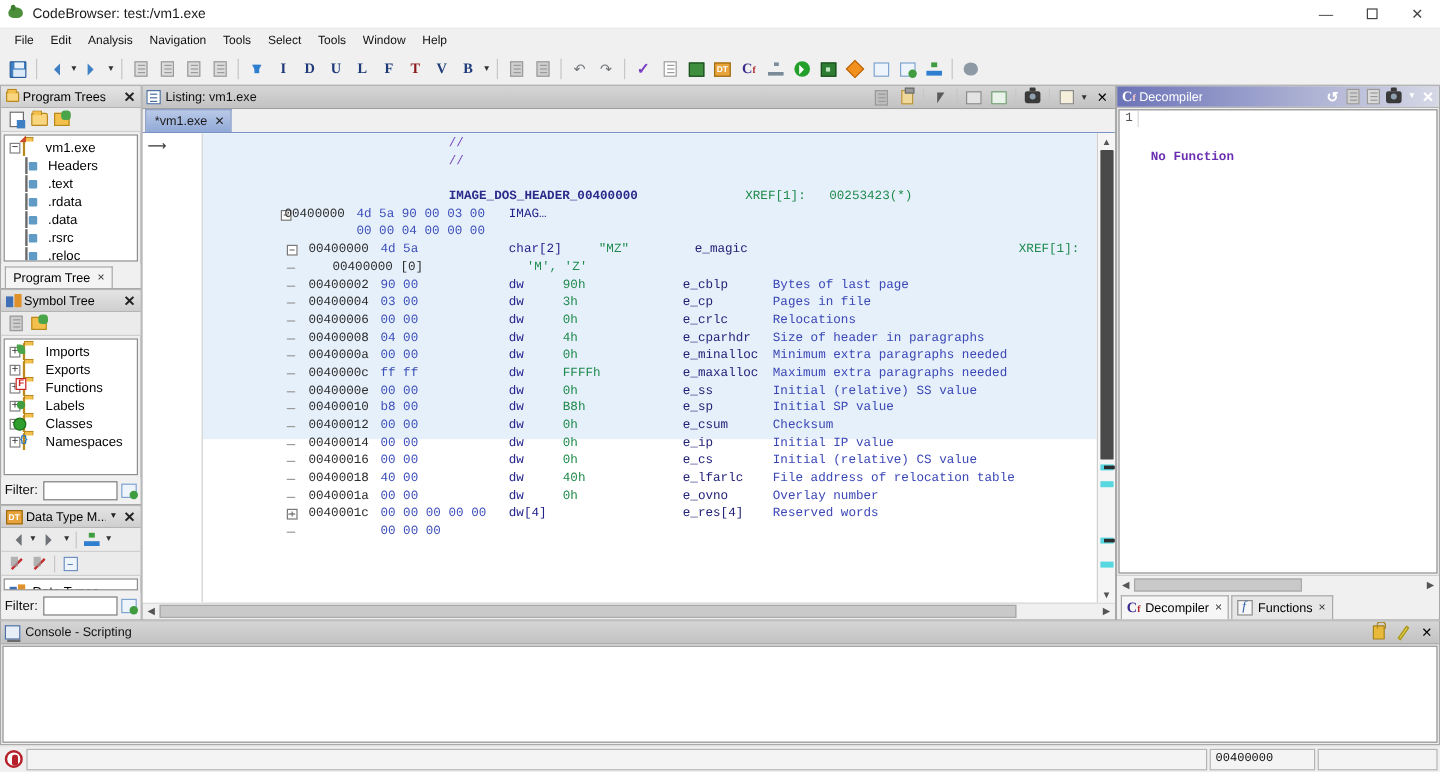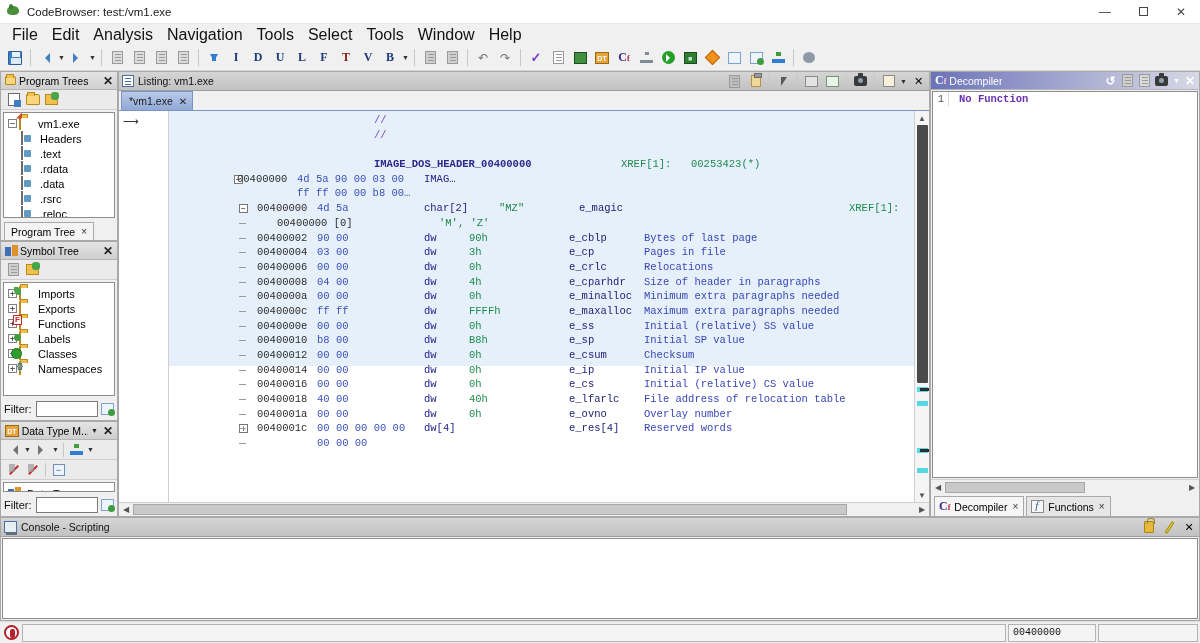--- a/index.html
+++ b/index.html
@@ -19,21 +19,21 @@
     height: 24px; background: #ffffff; display: flex; align-items: center;
     border-bottom: 1px solid #e8e8e8; flex: 0 0 24px;
   }
   .titlebar .tb-icon { width: 16px; height: 16px; margin: 0 5px 0 6px; position: relative; }
   .titlebar .tb-title { font-size: 11.5px; color: #1a1a1a; }
   .win-btns { margin-left: auto; display: flex; height: 24px; }
   .win-btn { width: 38px; height: 24px; display:flex; align-items:center; justify-content:center; font-size: 12px; color:#444; }
 
   
   .menubar { height: 21px; background: #f0f0f0; display: flex; align-items: center; padding-left: 5px; flex: 0 0 21px; }
-  .menu-item { padding: 2px 7px; font-size: 16px; color: #111; cursor: default; }
+  .menu-item { padding: 2px 7px; font-size: 10px; color: #111; cursor: default; }
 
   
   .toolbar {
     height: 26px; background: #f0f0f0; display: flex; align-items: center;
     padding-left: 4px; flex: 0 0 26px; border-bottom: 1px solid #d8d8d8;
   }
   .tbtn { width: 22px; height: 22px; display:flex; align-items:center; justify-content:center; }
   .tsep { width: 1px; height: 17px; background: #c6c6c6; margin: 0 4px; }
   .tdrop { width: 9px; height: 22px; display:flex; align-items:center; justify-content:center; color:#333; font-size:7px;}
 
@@ -148,21 +148,21 @@
 
   .hscroll{height:14px;flex:0 0 14px;background:#f0f0f0;border-top:1px solid #cfcfcf;display:flex;align-items:center;}
   .hscroll .lf,.hscroll .rt{width:14px;height:13px;display:flex;align-items:center;justify-content:center;font-size:8px;color:#555;}
   .hthumb{height:11px;background:#c9c9c9;border:1px solid #a8a8a8;}
 
   
   .dec-body{flex:1 1 auto;background:#fff;border:1px solid #8d8d8d;margin:1px;overflow:hidden;min-height:0;position:relative;
             font-family:"Liberation Mono","DejaVu Sans Mono",monospace;font-size:10.5px;}
   .dec-line{display:flex;height:14px;line-height:14px;}
   .dec-num{width:16px;text-align:right;color:#555;padding-right:4px;border-right:1px solid #d8d8d8;}
-  .dec-txt{padding-left:10px;color:#6a2fb0;font-weight:bold;}
+  .dec-txt{padding-left:10px;color:#6a2fb0;font-weight:bold;margin-top:32px;}
 
   .dec-hscroll{height:15px;flex:0 0 15px;display:flex;align-items:center;background:#f0f0f0;border-top:1px solid #cfcfcf;}
   .dec-tabs{height:22px;flex:0 0 22px;display:flex;align-items:flex-end;background:#f0f0f0;padding-left:3px;}
   .dtab{display:flex;align-items:center;height:20px;padding:0 5px 0 4px;font-size:10.5px;background:#f6f6f6;border:1px solid #a9a9a9;border-bottom:none;}
   .dtab.inactive{background:#e6e6e6;margin-left:2px;}
   .dtab .tx{margin-left:5px;font-size:10px;color:#333;}
 
   
   .console{height:104px;flex:0 0 104px;display:flex;flex-direction:column;border:1px solid #a9a9a9;background:#f0f0f0;}
   .con-header{height:19px;flex:0 0 19px;display:flex;align-items:center;
@@ -611,21 +611,21 @@
             <span class="arrow">⟶</span>
           </div>
           <div class="lst-code">
             <div class="hl"></div>
             <div class="lst-lines" id="listing-lines">
                 <div class="lrow"><span class="c-comment" style="position: absolute; left: 205px;">//</span></div>
                 <div class="lrow"><span class="c-comment" style="position: absolute; left: 205px;">//</span></div>
                 <div class="lrow"></div>
                 <div class="lrow"><span class="c-label" style="position: absolute; left: 205px;">IMAGE_DOS_HEADER_00400000</span><span class="c-xref" style="position: absolute; left: 452px;">XREF[1]:</span><span class="c-xref" style="position: absolute; left: 522px;">00253423(*)</span></div>
                 <div class="lrow"><span class="exp-box" style="left: 65px; top: 3px;">−</span><span class="c-addr" style="position: absolute; left: 68px;">00400000</span><span class="c-bytes" style="position: absolute; left: 128px;">4d 5a 90 00 03 00</span><span class="c-mnem" style="position: absolute; left: 255px;">IMAG…</span></div>
-                <div class="lrow"><span class="c-bytes" style="position: absolute; left: 128px;">ff ff 00 00 b8 00…</span></div>
+                <div class="lrow"><span class="c-bytes" style="position: absolute; left: 128px;">00 00 04 00 00 00</span></div>
                 <div class="lrow"><span class="exp-box" style="left: 70px; top: 3px;">−</span><span class="c-addr" style="position: absolute; left: 88px;">00400000</span><span class="c-bytes" style="position: absolute; left: 148px;">4d 5a</span><span class="c-mnem" style="position: absolute; left: 255px;">char[2]</span><span class="c-val" style="position: absolute; left: 330px;">"MZ"</span><span class="c-field" style="position: absolute; left: 410px;">e_magic</span><span class="c-xref" style="position: absolute; left: 680px;">XREF[1]:</span></div>
                 <div class="lrow"><span class="tline" style="left: 70px; top: 7px;"></span><span class="c-addr" style="position: absolute; left: 108px;">00400000 [0]</span><span class="c-val" style="position: absolute; left: 270px;">'M', 'Z'</span></div>
                 <div class="lrow"><span class="tline" style="left: 70px; top: 7px;"></span><span class="c-addr" style="position: absolute; left: 88px;">00400002</span><span class="c-bytes" style="position: absolute; left: 148px;">90 00</span><span class="c-mnem" style="position: absolute; left: 255px;">dw</span><span class="c-val" style="position: absolute; left: 300px;">90h</span><span class="c-field" style="position: absolute; left: 400px;">e_cblp</span><span class="c-desc" style="position: absolute; left: 475px;">Bytes of last page</span></div>
                 <div class="lrow"><span class="tline" style="left: 70px; top: 7px;"></span><span class="c-addr" style="position: absolute; left: 88px;">00400004</span><span class="c-bytes" style="position: absolute; left: 148px;">03 00</span><span class="c-mnem" style="position: absolute; left: 255px;">dw</span><span class="c-val" style="position: absolute; left: 300px;">3h</span><span class="c-field" style="position: absolute; left: 400px;">e_cp</span><span class="c-desc" style="position: absolute; left: 475px;">Pages in file</span></div>
                 <div class="lrow"><span class="tline" style="left: 70px; top: 7px;"></span><span class="c-addr" style="position: absolute; left: 88px;">00400006</span><span class="c-bytes" style="position: absolute; left: 148px;">00 00</span><span class="c-mnem" style="position: absolute; left: 255px;">dw</span><span class="c-val" style="position: absolute; left: 300px;">0h</span><span class="c-field" style="position: absolute; left: 400px;">e_crlc</span><span class="c-desc" style="position: absolute; left: 475px;">Relocations</span></div>
                 <div class="lrow"><span class="tline" style="left: 70px; top: 7px;"></span><span class="c-addr" style="position: absolute; left: 88px;">00400008</span><span class="c-bytes" style="position: absolute; left: 148px;">04 00</span><span class="c-mnem" style="position: absolute; left: 255px;">dw</span><span class="c-val" style="position: absolute; left: 300px;">4h</span><span class="c-field" style="position: absolute; left: 400px;">e_cparhdr</span><span class="c-desc" style="position: absolute; left: 475px;">Size of header in paragraphs</span></div>
                 <div class="lrow"><span class="tline" style="left: 70px; top: 7px;"></span><span class="c-addr" style="position: absolute; left: 88px;">0040000a</span><span class="c-bytes" style="position: absolute; left: 148px;">00 00</span><span class="c-mnem" style="position: absolute; left: 255px;">dw</span><span class="c-val" style="position: absolute; left: 300px;">0h</span><span class="c-field" style="position: absolute; left: 400px;">e_minalloc</span><span class="c-desc" style="position: absolute; left: 475px;">Minimum extra paragraphs needed</span></div>
                 <div class="lrow"><span class="tline" style="left: 70px; top: 7px;"></span><span class="c-addr" style="position: absolute; left: 88px;">0040000c</span><span class="c-bytes" style="position: absolute; left: 148px;">ff ff</span><span class="c-mnem" style="position: absolute; left: 255px;">dw</span><span class="c-val" style="position: absolute; left: 300px;">FFFFh</span><span class="c-field" style="position: absolute; left: 400px;">e_maxalloc</span><span class="c-desc" style="position: absolute; left: 475px;">Maximum extra paragraphs needed</span></div>
                 <div class="lrow"><span class="tline" style="left: 70px; top: 7px;"></span><span class="c-addr" style="position: absolute; left: 88px;">0040000e</span><span class="c-bytes" style="position: absolute; left: 148px;">00 00</span><span class="c-mnem" style="position: absolute; left: 255px;">dw</span><span class="c-val" style="position: absolute; left: 300px;">0h</span><span class="c-field" style="position: absolute; left: 400px;">e_ss</span><span class="c-desc" style="position: absolute; left: 475px;">Initial (relative) SS value</span></div>
                 <div class="lrow"><span class="tline" style="left: 70px; top: 7px;"></span><span class="c-addr" style="position: absolute; left: 88px;">00400010</span><span class="c-bytes" style="position: absolute; left: 148px;">b8 00</span><span class="c-mnem" style="position: absolute; left: 255px;">dw</span><span class="c-val" style="position: absolute; left: 300px;">B8h</span><span class="c-field" style="position: absolute; left: 400px;">e_sp</span><span class="c-desc" style="position: absolute; left: 475px;">Initial SP value</span></div>

